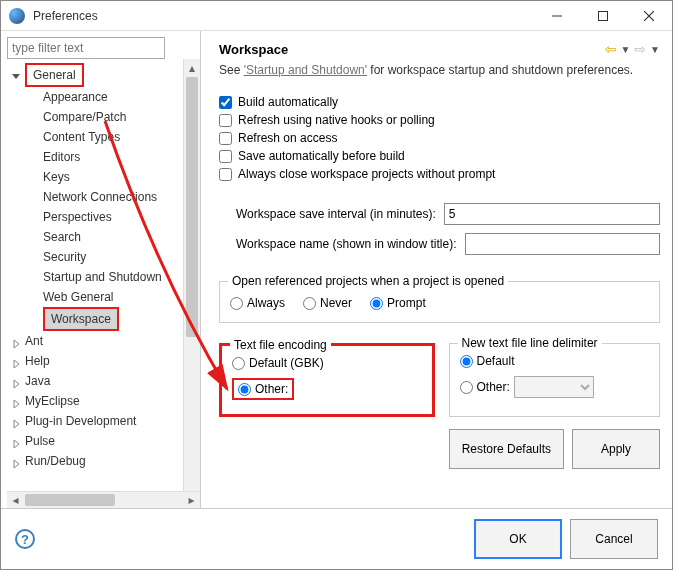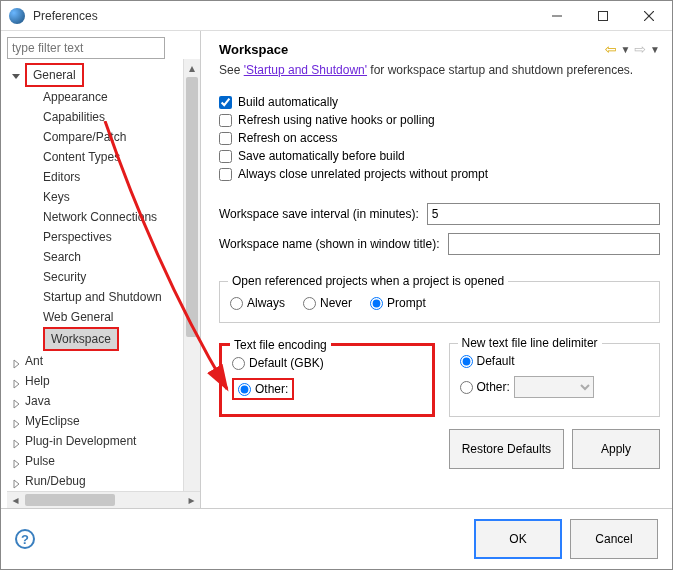--- a/index.html
+++ b/index.html
@@ -33,27 +33,27 @@
   .hscroll .arr { position: absolute; top: 0; bottom: 0; width: 17px; display: flex; align-items: center; justify-content: center; color: #666; }
   .hscroll .arr.left { left: 0; }
   .hscroll .arr.right { right: 0; }
 
   .main { flex: 1; padding: 10px 12px 6px 18px; display: flex; flex-direction: column; overflow: hidden; position: relative; }
   .main-header { display: flex; align-items: center; margin-bottom: 6px; }
   .main-header h1 { font-size: 13px; font-weight: bold; margin: 0; flex: 1; }
   .nav-arrows { display: flex; gap: 4px; align-items: center; }
   .nav-arrows span { font-size: 14px; }
   .desc { color: #333; margin-bottom: 18px; }
-  .desc a { color: #6d28d9; text-decoration: underline; }
+  .desc a { color: #737373; text-decoration: underline; }
 
   .checks { margin-bottom: 18px; }
   .check-row { display: flex; align-items: center; gap: 6px; margin-bottom: 4px; }
   .check-row input[type=checkbox] { width: 13px; height: 13px; margin: 0; accent-color: #0066cc; }
 
-  .field-row { display: flex; align-items: center; gap: 8px; margin-bottom: 8px; }
+  .field-row { display: flex; align-items: center; gap: 8px; margin-bottom: 8px; margin-left: 17px; }
   .field-row label { white-space: nowrap; }
   .field-row input[type=text] { height: 22px; border: 1px solid #888; padding: 2px 4px; }
 
   .group { border: 1px solid #ccc; padding: 10px 10px 12px 10px; margin-top: 6px; position: relative; }
   .group-title { position: absolute; top: -8px; left: 8px; background: #fff; padding: 0 4px; }
   .radio-row { display: flex; gap: 18px; margin-top: 4px; }
   .radio-row label, .radio-item label { display: flex; align-items: center; gap: 4px; }
   input[type=radio] { margin: 0; }
 
   .enc-row { display: flex; gap: 14px; margin-top: 20px; position: relative; }
@@ -105,21 +105,20 @@
   <div class="body">
     <div class="sidebar">
       <input class="filter-input" placeholder="type filter text" style="">
       <div class="tree-wrap">
         <ul class="tree" id="tree">
             <li class="top"><span class="caret"><svg viewBox="0 0 10 10">
                   <path d="M1,3 L9,3 L5,8 z" fill="#555"></path>
                 </svg></span><span class="hl-red">General</span></li>
             <ul class="children">
               <li><span>Appearance</span></li>
-              <li><span>Capabilities</span></li>
               <li><span>Compare/Patch</span></li>
               <li><span>Content Types</span></li>
               <li><span>Editors</span></li>
               <li><span>Keys</span></li>
               <li><span>Network Connections</span></li>
               <li><span>Perspectives</span></li>
               <li><span>Search</span></li>
               <li><span>Security</span></li>
               <li><span>Startup and Shutdown</span></li>
               <li><span>Web General</span></li>
@@ -186,21 +185,21 @@
           <div class="check-row">
             <input type="checkbox" style="">
             <span>Refresh on access</span>
           </div>
           <div class="check-row">
             <input type="checkbox" style="">
             <span>Save automatically before build</span>
           </div>
           <div class="check-row">
             <input type="checkbox" style="">
-            <span>Always close unrelated projects without prompt</span>
+            <span>Always close workspace projects without prompt</span>
           </div>
         </div>
 
       <div class="field-row">
         <label>Workspace save interval (in minutes):</label>
         <input type="text" style="flex: 1 1 0%;" value="5">
       </div>
       <div class="field-row">
         <label>Workspace name (shown in window title):</label>
         <input type="text" style="flex: 1 1 0%;" value="">

